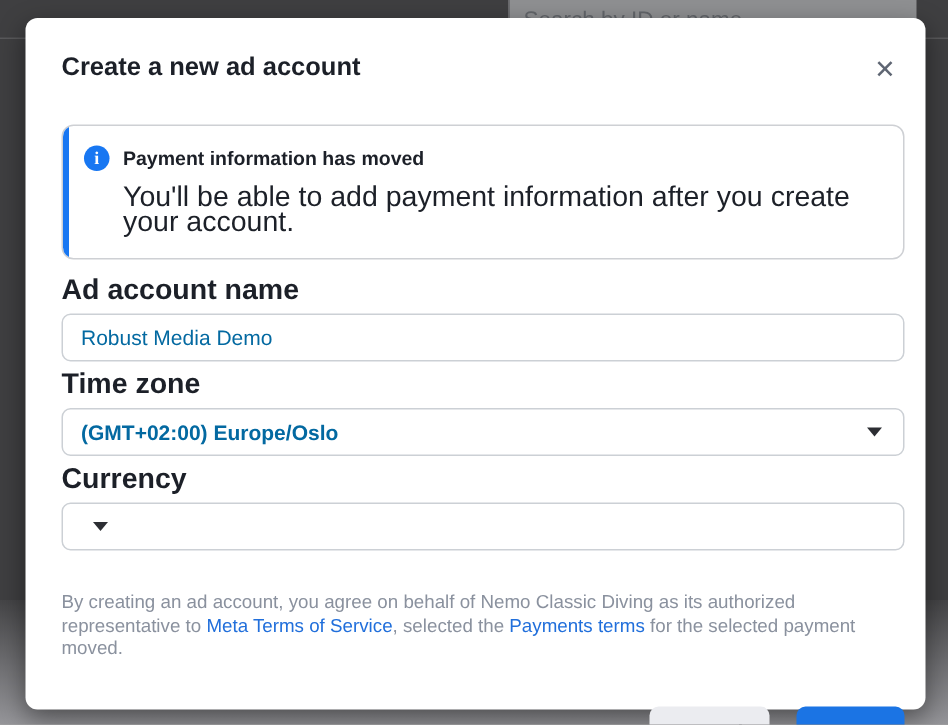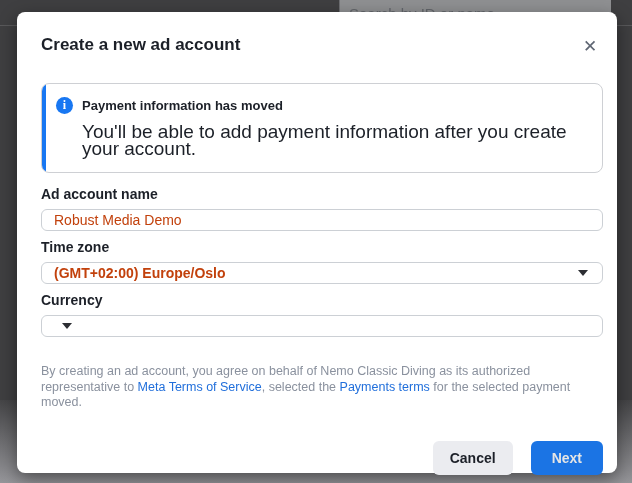--- a/index.html
+++ b/index.html
@@ -33,23 +33,23 @@
   .notice-head { display:flex; align-items:center; gap:9px; }
   .info-icon { width:17px; height:17px; border-radius:50%; background:#1877f2; color:#fff;
     font-size:12px; font-weight:700; display:flex; align-items:center; justify-content:center;
     font-family:"Liberation Serif", serif; flex:0 0 auto; }
   .notice-title { font-size:13px; font-weight:700; color:#1c2028; line-height:17px; }
   .notice-body { margin-left:26px; margin-top:9px; font-size:19px; color:#1c2028; line-height:17px; }
 
   
   .field { margin-top:13px; }
   .field + .field { margin-top:8px; }
-  .field-label { font-size:14px; font-weight:700; color:#1c2028; line-height:16px; margin-bottom:7px; }
-  .text-input, .select { width:100%; height:22px; border:1px solid #ccd0d5; border-radius:6px;
-    font-size:14px; color:#c2410c; background:#fff; }
+  .field-label { font-size:19px; font-weight:700; color:#1c2028; line-height:16px; margin-bottom:7px; }
+  .text-input, .select { width:100%; height:32px; border:1px solid #ccd0d5; border-radius:6px;
+    font-size:14px; color:#0369a1; background:#fff; }
   .text-input { padding:0 12px; outline:none; font-family:"Liberation Sans", sans-serif; }
   .select { display:flex; align-items:center; justify-content:space-between; padding:0 14px 0 12px; cursor:pointer;font-weight:bold; }
   .caret { width:0; height:0; border-left:5px solid transparent; border-right:5px solid transparent;
     border-top:6px solid #2c2e33; flex:0 0 auto; margin-left:8px; }
 
   
   .disclaimer { margin-top:27px; font-size:12.5px; line-height:15.5px; color:#8a919e; }
   .disclaimer a { color:#216fdb; text-decoration:none; cursor:pointer; }
 
   

